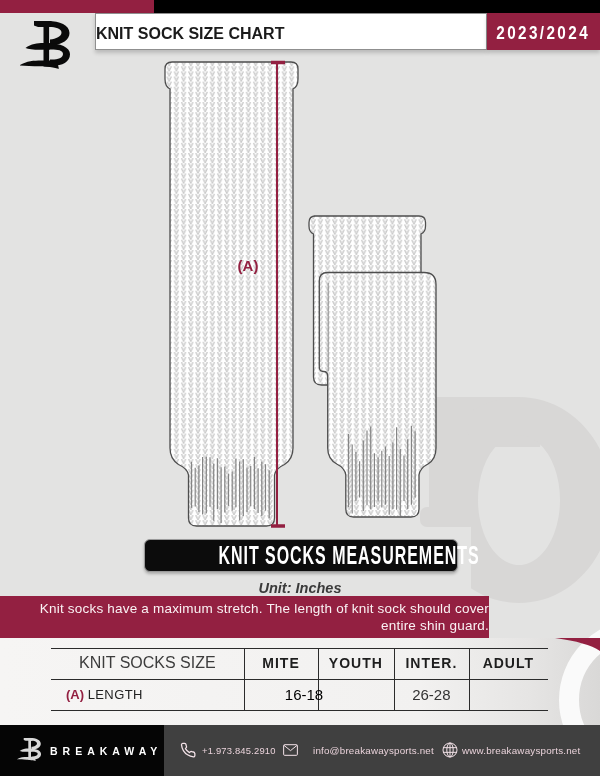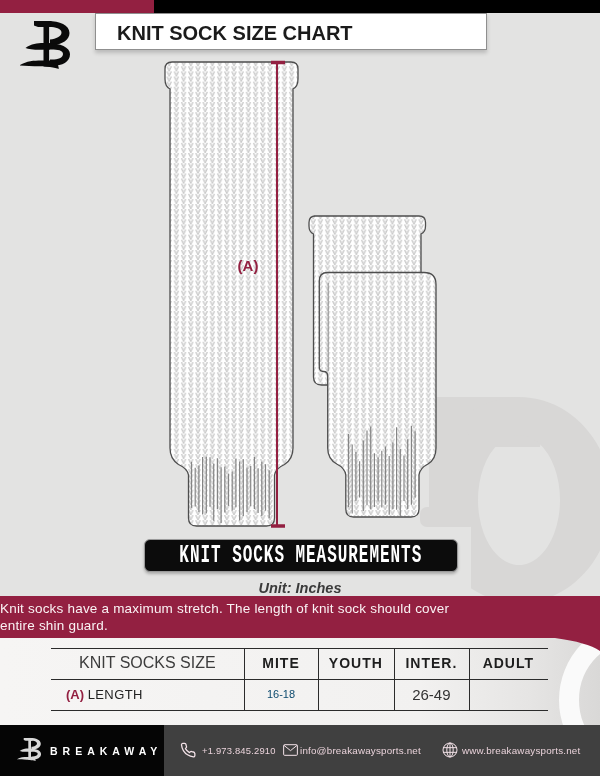--- a/index.html
+++ b/index.html
@@ -6,31 +6,31 @@
   *{-webkit-font-smoothing:antialiased;}
   body{width:600px;height:776px;font-family:"Liberation Sans",sans-serif;}
   #page{position:relative;width:600px;height:776px;background:#e3e3e2;overflow:hidden;}
   .abs{position:absolute;}
   
   #strip{left:0;top:0;width:600px;height:13px;background:#000;}
   #strip .m{position:absolute;left:0;top:0;width:154px;height:13px;background:#932041;}
   
   #titlebox{left:95px;top:13px;width:390px;height:35px;background:#fff;border:1px solid #8f8f8f;
     box-shadow:0 3px 4px rgba(0,0,0,0.18);display:flex;align-items:center;}
-  #titlebox span{position:relative;top:2px;font-size:20px;font-weight:bold;color:#1b1b1b;letter-spacing:0px;padding-left:21px;}
+  #titlebox span{position:relative;top:2px;font-size:16px;font-weight:bold;color:#1b1b1b;letter-spacing:0px;}
   #yearbox{left:487px;top:13px;width:113px;height:37px;background:#932041;display:flex;align-items:center;justify-content:center;box-shadow:0 3px 4px rgba(0,0,0,0.18);}
   #yearbox span{position:relative;top:2px;font-size:18px;font-weight:bold;color:#fff;letter-spacing:2.8px;transform:scaleX(0.85);white-space:nowrap;}
   
   #measure{left:144px;top:539px;width:314px;height:33px;background:#0c0c0c;border-radius:6px;border:1px solid #9a9a9a;box-sizing:border-box;
-    display:flex;align-items:center;justify-content:center;box-shadow:0 2px 3px rgba(0,0,0,0.25);font-family:Liberation Mono, monospace;}
+    display:flex;align-items:center;box-shadow:0 2px 3px rgba(0,0,0,0.25);}
   #measure span{font-size:25px;font-weight:bold;color:#fff;letter-spacing:1.5px;transform:scaleX(0.64);white-space:nowrap;}
   #unit{left:0;top:580px;width:600px;text-align:center;font-style:italic;font-weight:bold;font-size:14.5px;color:#3a3a3a;}
   
-  #banner{left:0;top:596px;width:600px;height:42px;background:#932041;color:#faf2f4;
-    text-align:left;font-size:13.5px;letter-spacing:0.2px;line-height:17px;padding-top:4px;box-sizing:border-box;}
+  #banner{left:0;top:596px;width:489px;height:42px;background:#932041;color:#faf2f4;
+    text-align:right;font-size:13.5px;letter-spacing:0.2px;line-height:17px;padding-top:4px;box-sizing:border-box;}
   
   #tablearea{left:0;top:638px;width:600px;height:87px;background:linear-gradient(to right,#f6f5f4 0%,#f2f1f0 70%,#e6e5e4 88%,#d9d8d7 100%);}
   #tbl{left:51px;top:647.5px;width:497px;height:63px;}
   .hline{position:absolute;left:0;width:497px;height:0;border-top:1.5px solid #2b2b2b;}
   .vline{position:absolute;top:0;width:0;height:63px;border-left:1.5px solid #2b2b2b;}
   .cell{position:absolute;display:flex;align-items:center;justify-content:center;color:#1e1e1e;}
   
   #footer{left:0;top:725px;width:600px;height:51px;background:#404040;}
   #footer .black{position:absolute;left:0;top:0;width:164px;height:51px;background:#050505;}
   #bname{position:absolute;left:50px;top:0;height:51px;display:flex;align-items:center;color:#fff;
@@ -135,20 +135,23 @@
       <line x1="277" y1="62.5" x2="277" y2="527"></line>
       <line x1="271" y1="62.5" x2="285" y2="62.5" stroke-width="3.5"></line>
       <line x1="271" y1="526" x2="285" y2="526" stroke-width="3.5"></line>
     </g>
     <text x="248" y="271" text-anchor="middle" font-family="Liberation Sans,sans-serif" font-size="15" font-weight="bold" fill="#932041">(A)</text>
   </svg>
 
   <div class="abs" id="titlebox">
       <span>KNIT SOCK SIZE CHART</span>
     </div>
+  <div class="abs" id="yearbox">
+      <span>2023/2024</span>
+    </div>
 
   <svg class="abs" style="left:20px;top:20px;" width="52" height="50" viewBox="0 0 52 50">
     <g fill="#0a0a0a">
       <path d="M14,1 L31.5,1 L31.5,7 L18,7 L14,5.4 Z"></path>
       <rect x="23.5" y="1" width="5.6" height="45.5"></rect>
       <path d="M28,1 C39.5,1 49.5,5 49.5,13 C49.5,20 42,24.5 33,25 L30,25 L30,19.5 C36,19 41.5,16.5 41.5,12.5 C41.5,8.5 35,7 30,7 L28,7 Z"></path>
       <path d="M5.5,27.9 C12,23.2 20,22.8 26,23.1 L30,23.3 L30,29.6 L22,29.8 C14,30 8.5,29 5.5,27.9 Z"></path>
       <path d="M28,23.3 C40,23.3 50,27.2 50,34.2 C50,41.8 42,45.8 33,45.8 L30,45.8 L30,39.5 L32,39.5 C38,39.5 43,37.6 43,33.9 C43,30.2 37.5,29.5 31.5,29.5 L28,29.5 Z"></path>
       <path d="M-0.5,45.4 C6,41 14,40.5 21,40.5 L35.5,40.5 C37,42.3 38.3,45.5 38.9,48.8 C38.9,48.8 29,46.2 20,46.2 C12,46.2 5,46 -0.5,45.4 Z"></path>
     </g>
@@ -167,22 +170,22 @@
     <div class="vline" style="left:192.7px;"></div>
     <div class="vline" style="left:267.4px;"></div>
     <div class="vline" style="left:343px;"></div>
     <div class="vline" style="left:417.7px;"></div>
     <div class="cell" style="left:192.7px;top:0;width:74.7px;height:31px;font-size:14px;font-weight:bold;letter-spacing:1px;">MITE</div>
     <div class="cell" style="left:0;top:0;width:192.7px;height:31px;font-size:16px;color:#3c3c3c;">KNIT SOCKS SIZE</div>
     <div class="cell" style="left:267px;top:0;width:75.6px;height:31px;font-size:14px;font-weight:bold;letter-spacing:1px;">YOUTH</div>
     <div class="cell" style="left:343px;top:0;width:74.7px;height:31px;font-size:14px;font-weight:bold;letter-spacing:1px;">INTER.</div>
     <div class="cell" style="left:417.7px;top:0;width:79.3px;height:31px;font-size:14px;font-weight:bold;letter-spacing:1px;">ADULT</div>
     <div class="cell" style="left:15px;top:31px;width:175px;height:31px;justify-content:flex-start;font-size:13px;"><b style="color:#932041;">(A)</b>&nbsp;<span style="letter-spacing:0.4px;color:#222;">LENGTH</span></div>
-    <div class="cell" style="left:192.7px;top:31px;width:74.7px;height:31px;font-size:11px;color:#0c4a6e;">16-18</div>
-    <div class="cell" style="left:343px;top:31px;width:74.7px;height:31px;font-size:15px;color:#333;">26-49</div>
+    <div class="cell" style="left:192.7px;top:31px;width:74.7px;height:31px;font-size:15px;color:#000000;padding-left:23px;">16-18</div>
+    <div class="cell" style="left:343px;top:31px;width:74.7px;height:31px;font-size:15px;color:#333;">26-28</div>
     <div class="cell" style="left:417.7px;top:31px;width:79.3px;height:31px;font-size:15px;color:#333;margin-top:36px;">30-32</div>
   </div>
 
   <div class="abs" id="footer">
     <div class="black"></div>
     <svg style="position:absolute;left:17px;top:12px;" width="25" height="25" viewBox="0 0 52 50">
       <g fill="#d9d9d9">
         <path d="M14,1 L31.5,1 L31.5,7 L18,7 L14,5.4 Z"></path>
         <rect x="23.5" y="1" width="5.6" height="45.5"></rect>
         <path d="M28,1 C39.5,1 49.5,5 49.5,13 C49.5,20 42,24.5 33,25 L30,25 L30,19.5 C36,19 41.5,16.5 41.5,12.5 C41.5,8.5 35,7 30,7 L28,7 Z"></path>
@@ -193,21 +196,21 @@
     </svg>
     <div id="bname">BREAKAWAY</div>
     <svg style="position:absolute;left:180px;top:17px;" width="17" height="17" viewBox="0 0 24 24" fill="none" stroke="#f3e2e8" stroke-width="1.8" stroke-linecap="round" stroke-linejoin="round">
       <path d="M21 16.5v2.6a1.9 1.9 0 0 1-2.1 1.9 18.9 18.9 0 0 1-8.2-2.9 18.6 18.6 0 0 1-5.7-5.7A18.9 18.9 0 0 1 2.1 4.1 1.9 1.9 0 0 1 4 2h2.6a1.9 1.9 0 0 1 1.9 1.6c.12.9.34 1.8.65 2.6a1.9 1.9 0 0 1-.43 2L7.7 9.3a15.2 15.2 0 0 0 5.7 5.7l1.1-1.1a1.9 1.9 0 0 1 2-.43c.84.31 1.7.53 2.6.65a1.9 1.9 0 0 1 1.6 1.95z"></path>
     </svg>
     <div class="contact" style="left:202px;font-size:9.4px;">+1.973.845.2910</div>
     <svg style="position:absolute;left:283px;top:19px;" width="15" height="12" viewBox="0 0 24 19" fill="none" stroke="#f3e2e8" stroke-width="1.6">
       <rect x="1" y="1" width="22" height="17" rx="1.5"></rect>
       <path d="M1.5,2 L12,10.5 L22.5,2"></path>
     </svg>
-    <div class="contact" style="left:300px;">info@breakawaysports.net</div>
+    <div class="contact" style="left:313px;">info@breakawaysports.net</div>
     <svg style="position:absolute;left:442px;top:17px;" width="16" height="16" viewBox="0 0 24 24" fill="none" stroke="#f3e2e8" stroke-width="1.5">
       <circle cx="12" cy="12" r="10.5"></circle>
       <ellipse cx="12" cy="12" rx="4.8" ry="10.5"></ellipse>
       <line x1="1.5" y1="8.5" x2="22.5" y2="8.5"></line>
       <line x1="1.5" y1="15.5" x2="22.5" y2="15.5"></line>
       <line x1="12" y1="1.5" x2="12" y2="22.5"></line>
     </svg>
     <div class="contact" style="left:462px;">www.breakawaysports.net</div>
   </div>
 </div>

